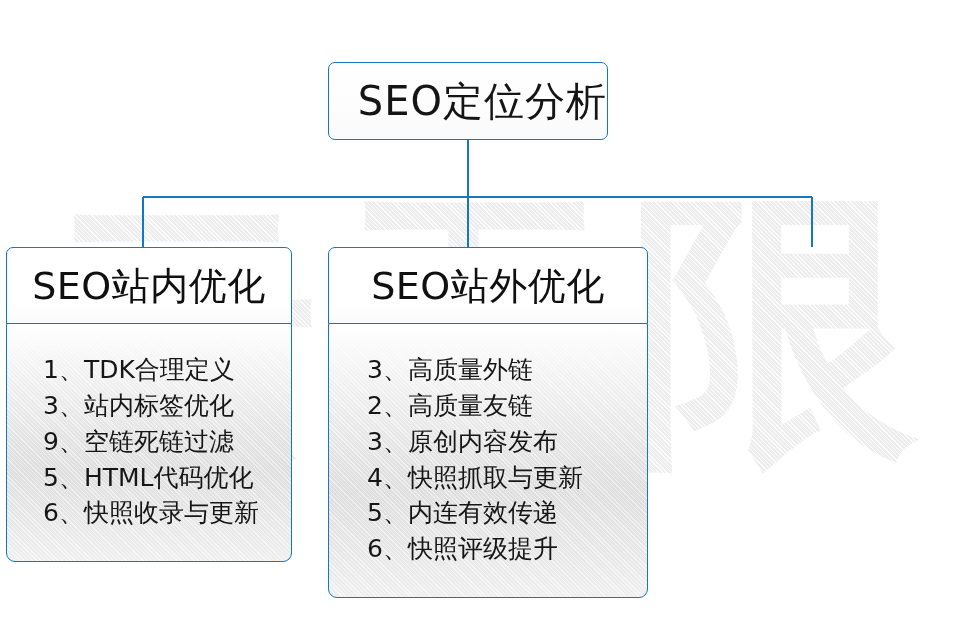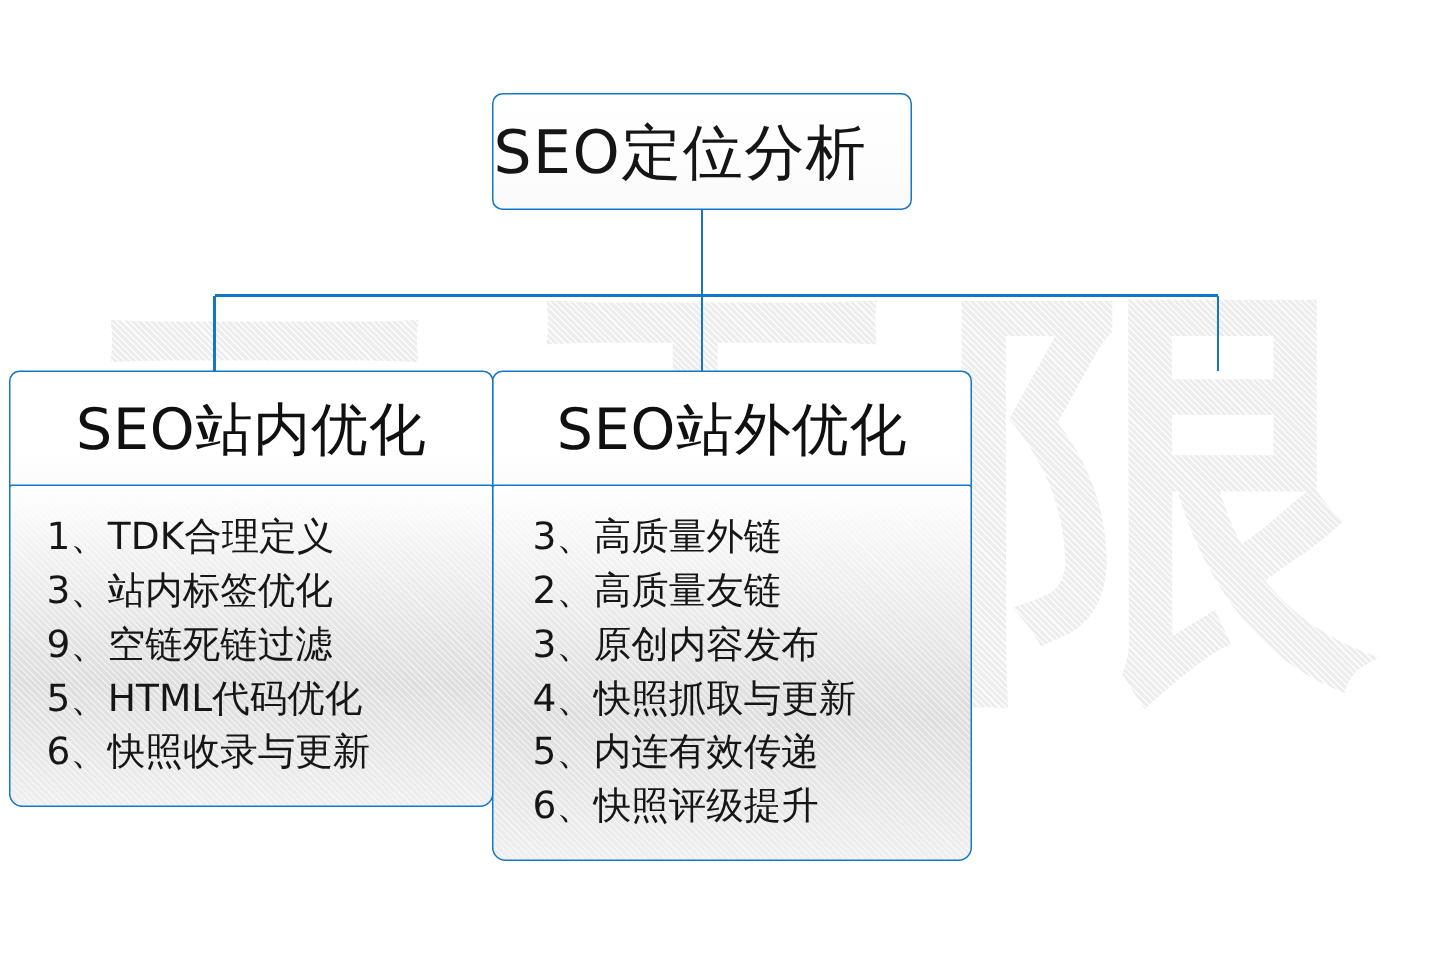--- a/index.html
+++ b/index.html
@@ -72,21 +72,21 @@
     left: 328px;
     top: 62px;
     width: 280px;
     height: 78px;
     box-sizing: border-box;
     border: 1.6px solid #1476c6;
     border-radius: 7px;
     background: linear-gradient(180deg,#ffffff 0%,#fdfdfd 55%,#fafafa 100%);
     display: flex;
     align-items: center;
-    justify-content: flex-start;
+    justify-content: flex-end;
     z-index: 3;
   }
   .root-title {
     font-size: 40px;
     color: #151515;
     letter-spacing: 1px;
     font-family: "DejaVu Sans", "Liberation Sans", sans-serif;
   }
 
   .column {
@@ -127,21 +127,21 @@
         #ffffff 0%,
         #f3f3f3 18%,
         #e3e3e3 48%,
         #dedede 62%,
         #e8e8e8 85%,
         #efefef 100%);
     padding: 16px 0 18px 0;
   }
   .item-list {
     list-style: none;
-    margin: 0;
+    margin: 12px;
     padding: 0;
   }
   .item {
     font-size: 25px;
     color: #161616;
     line-height: 1.43;
     white-space: nowrap;
     font-family: "DejaVu Sans", "Liberation Sans", sans-serif;
   }
   .col-left  .item { padding-left: 24px; }
@@ -165,21 +165,21 @@
       <line x1="143" y1="197" x2="143" y2="247"></line>
       <line x1="468" y1="197" x2="468" y2="247"></line>
       <line x1="812" y1="197" x2="812" y2="247"></line>
     </g>
   </svg>
 
   <div class="root-box">
     <span class="root-title">SEO定位分析</span>
   </div>
 
-  <div class="column col-left" style="left:6px; top:247px; width:323px;">
+  <div class="column col-left" style="left:6px; top:247px; width:286px;">
     <div class="col-header">
       <span class="col-header-title">SEO站内优化</span>
     </div>
     <div class="col-body">
       <ul class="item-list">
         <li class="item">1、TDK合理定义</li>
         <li class="item">3、站内标签优化</li>
         <li class="item">9、空链死链过滤</li>
         <li class="item">5、HTML代码优化</li>
         <li class="item">6、快照收录与更新</li>

